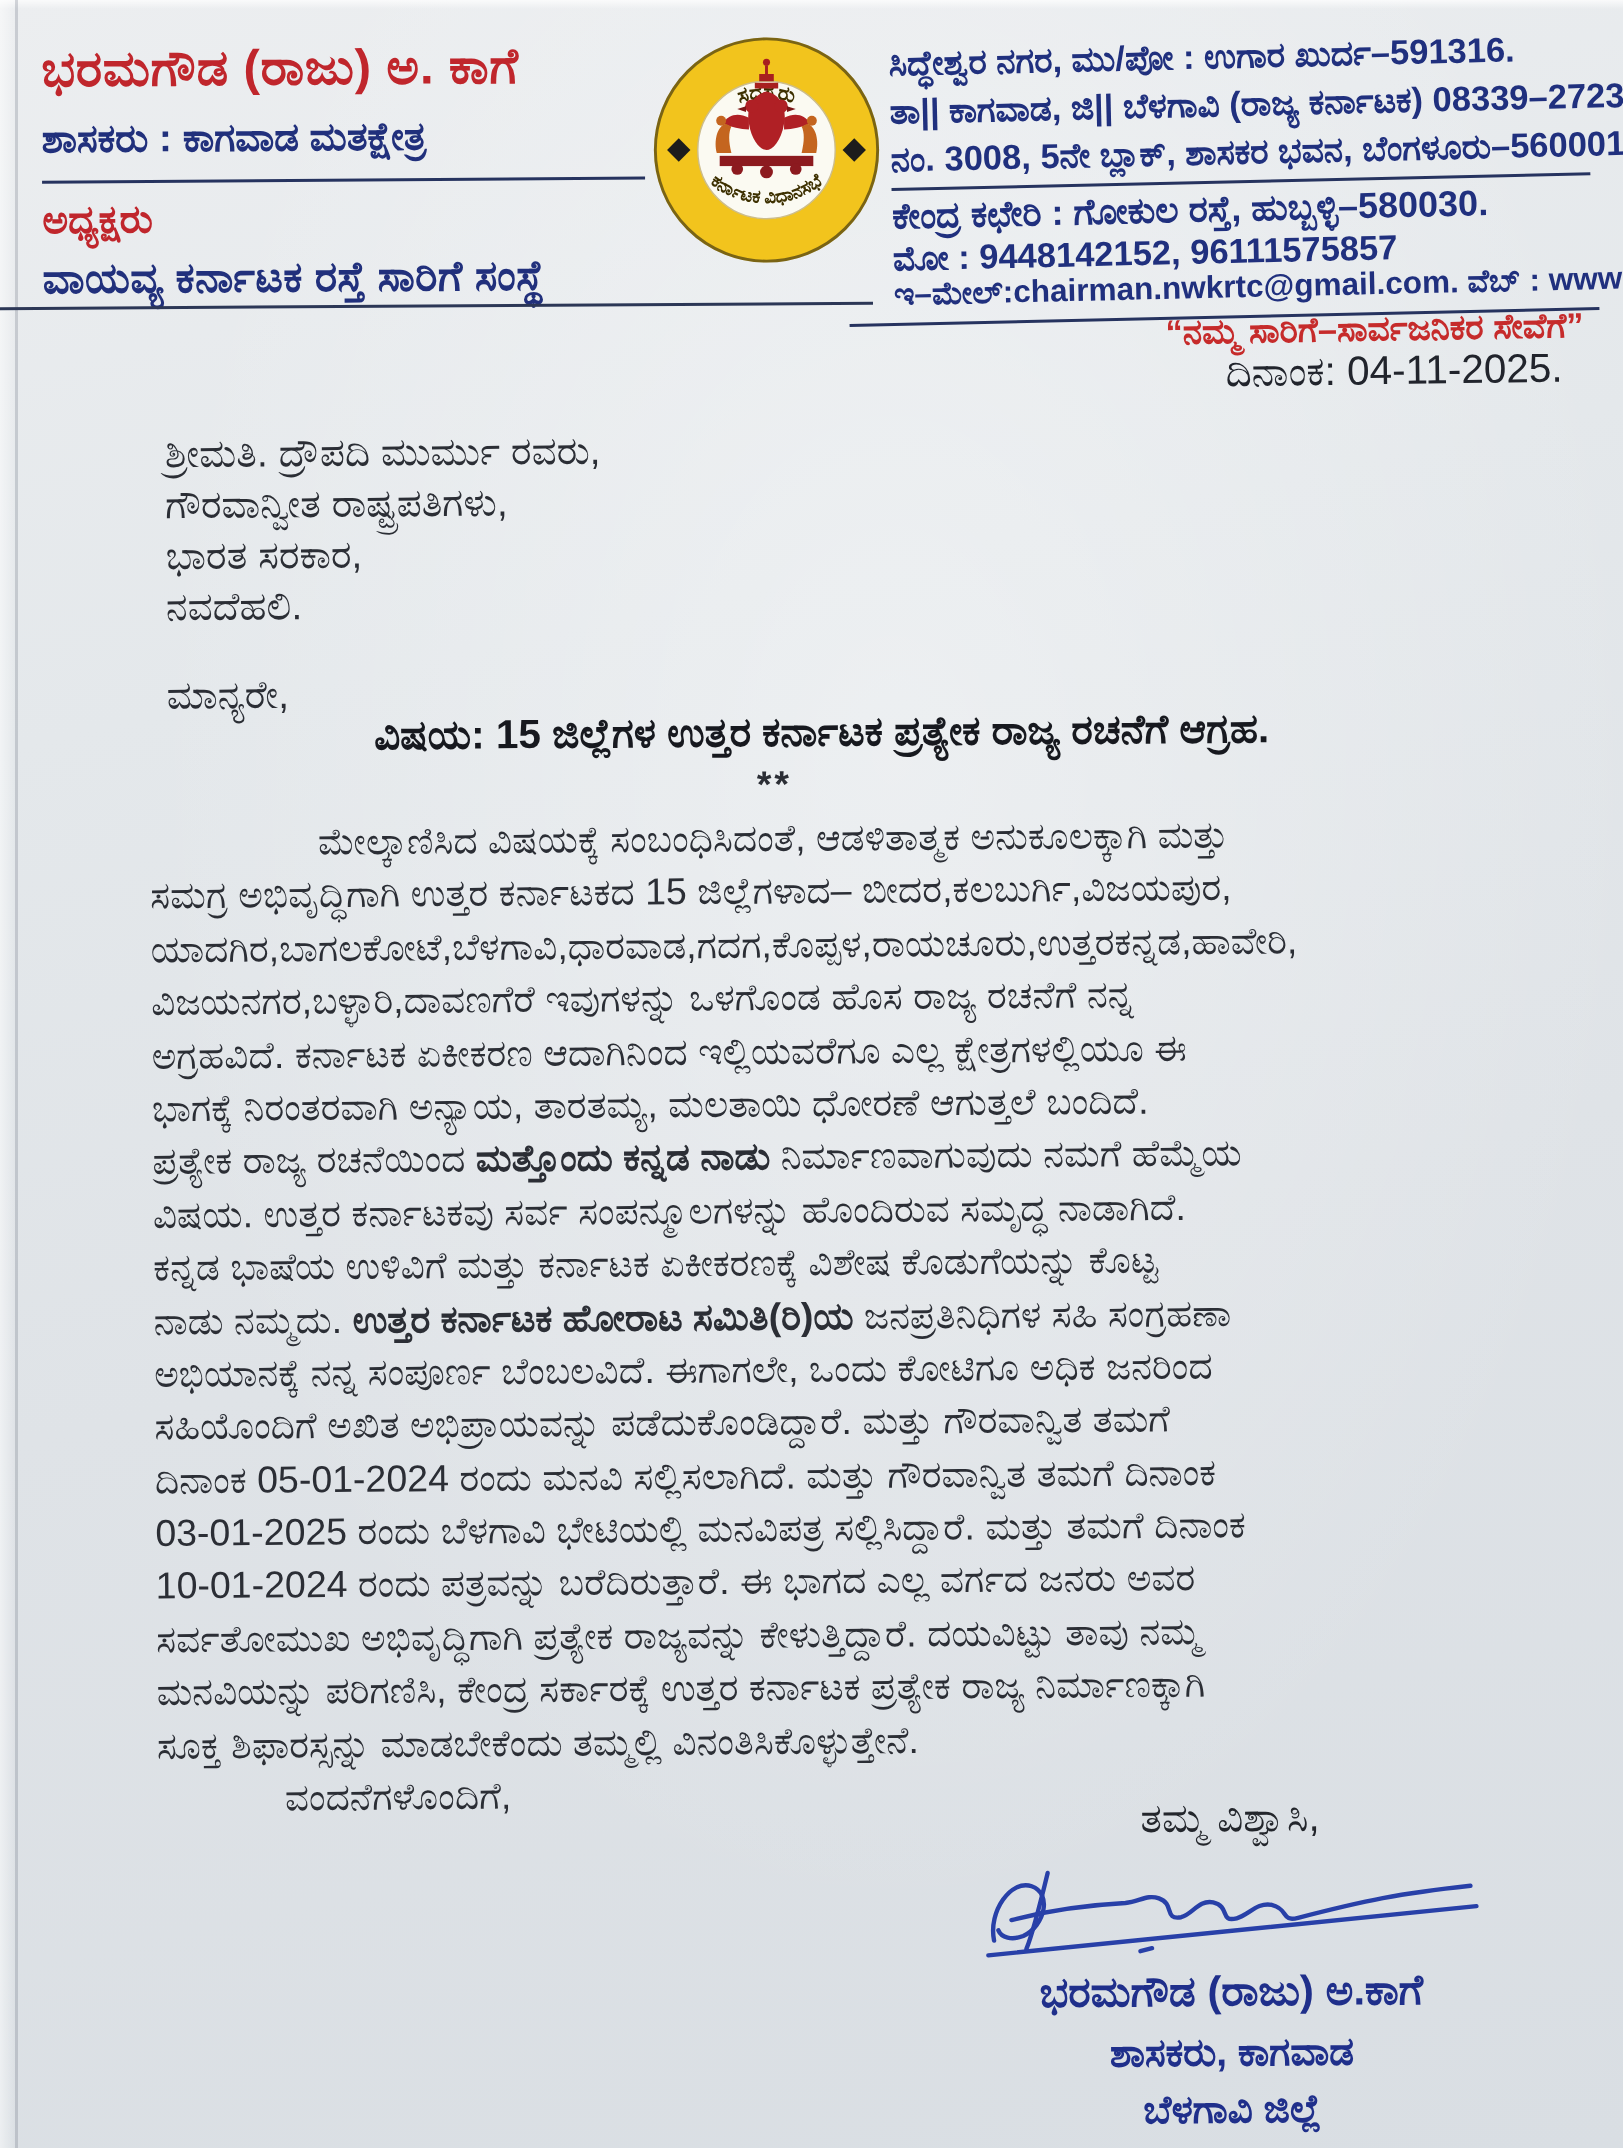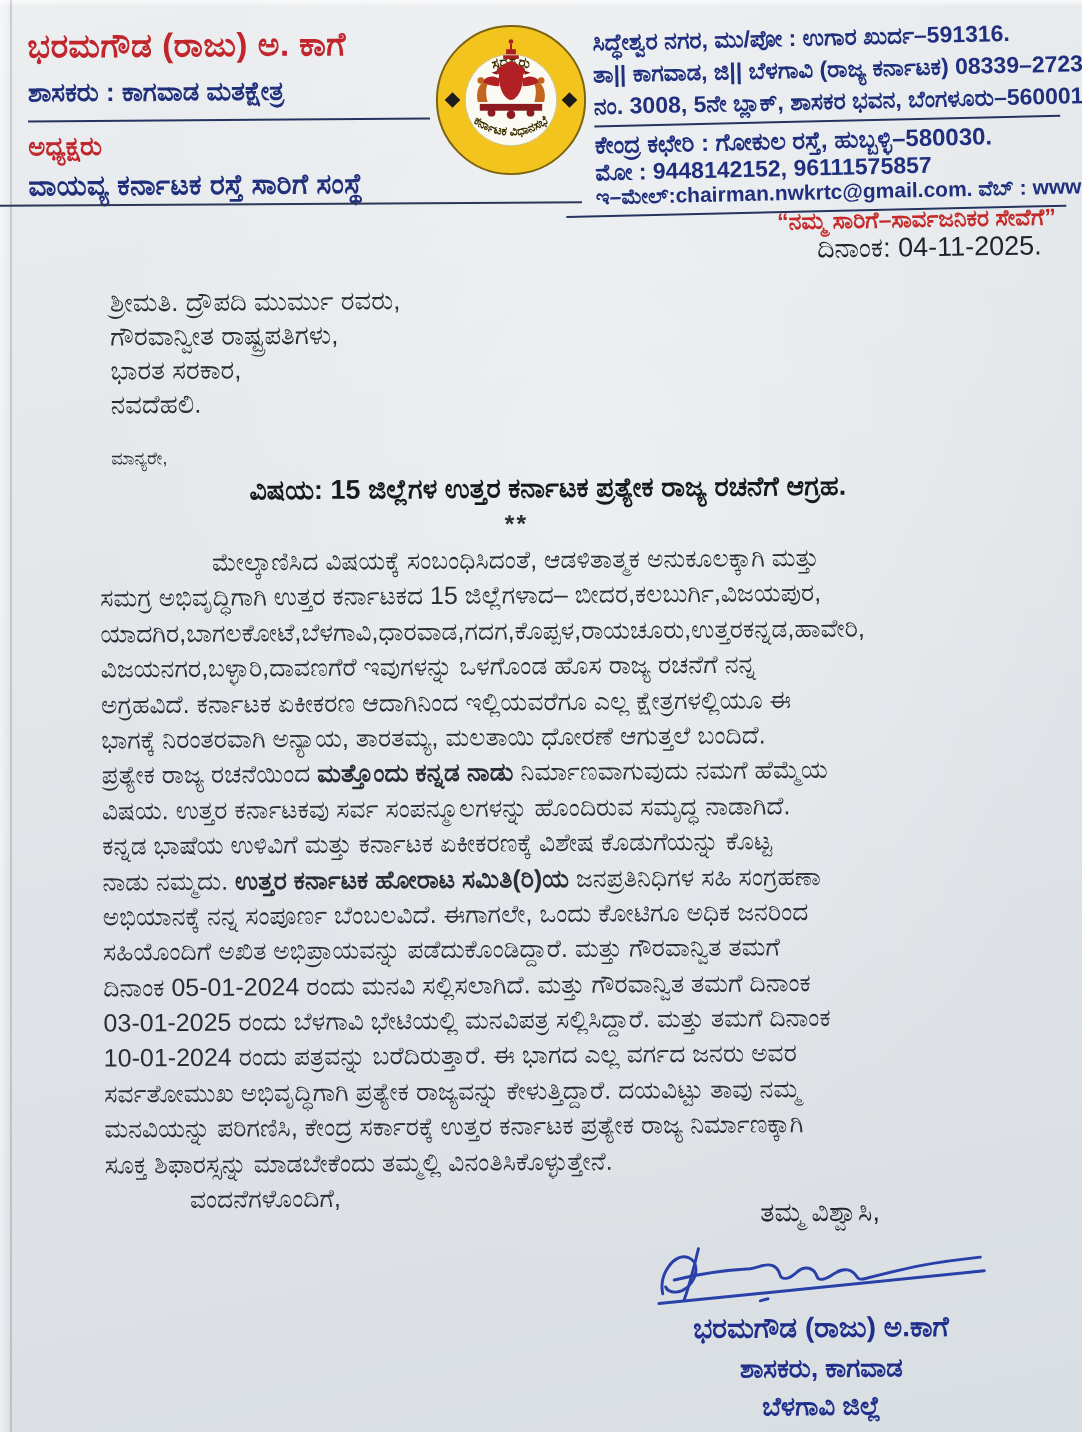--- a/index.html
+++ b/index.html
@@ -42,21 +42,21 @@
 
   .rule-left{position:absolute;left:0;top:203px;width:582px;border-top:2.5px solid #2c3756;transform:rotate(-.35deg);}
 
   .slogan{position:absolute;right:26px;top:206px;font-size:23px;font-weight:bold;color:#c62b2b;white-space:nowrap;transform:rotate(-1deg);}
   .date-line{position:absolute;right:40px;top:232px;font-size:27px;color:#21242c;white-space:nowrap;transform:rotate(-.8deg);}
 
   
   .content{position:absolute;inset:0;transform:rotate(-.45deg);transform-origin:40% 40%;color:#2b2e35;}
   .recipient{position:absolute;left:112px;top:283px;font-size:26px;line-height:34px;}
   .recipient div{white-space:nowrap;}
-  .salutation{position:absolute;left:112px;top:446px;font-size:18px;}
+  .salutation{position:absolute;left:112px;top:446px;font-size:26px;}
   .subject{position:absolute;left:250px;top:474px;font-size:27px;font-weight:bold;color:#17191f;white-space:nowrap;}
   .stars{position:absolute;left:505px;top:510px;font-size:25px;font-weight:bold;letter-spacing:2px;}
 
   .body-block{position:absolute;left:100px;top:546px;width:918px;font-size:25px;}
   .bl{height:35.4px;white-space:nowrap;}
   .bl .b{font-weight:bold;}
   .indent1{padding-left:112px;}
   .closing{padding-left:85px;}
 
   

